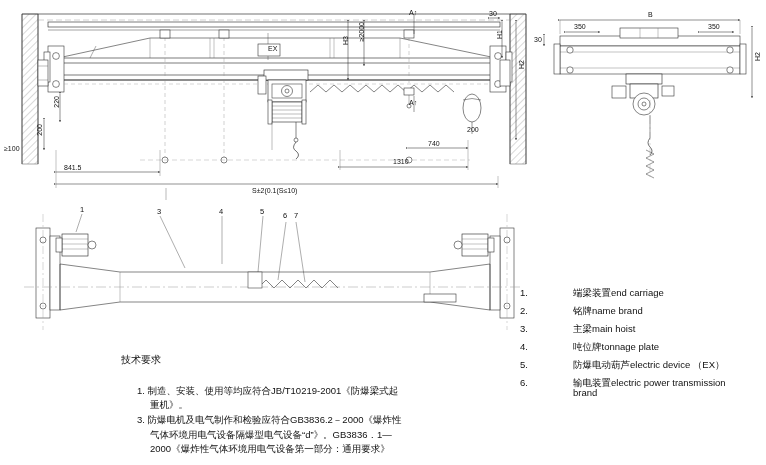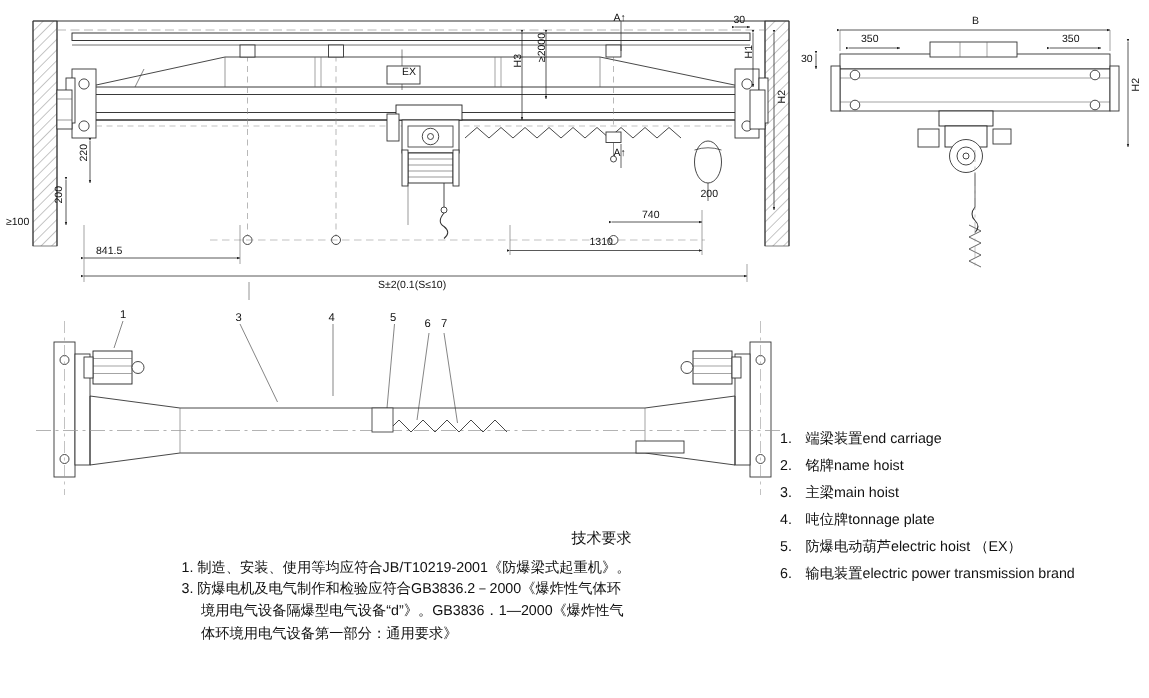--- a/index.html
+++ b/index.html
@@ -38,23 +38,23 @@
   .num-lead { font-size: 7.5px; }
   .notes {
     position: absolute;
     left: 121px;
     top: 352px;
     width: 300px;
     font-size: 9.5px;
     line-height: 1.55;
     color: #111;
   }
-  .notes .title { font-size: 10px; margin-bottom: 4px; text-align: right; }
+  .notes .title { font-size: 10px; margin-bottom: 16px; }
   .notes ol {
-    margin: 0;
+    margin: 16px;
     padding: 0;
     list-style: none;
   }
   .notes li {
     margin: 0;
     padding-left: 13px;
     text-indent: -13px;
   }
   .legend {
     position: absolute;
@@ -68,21 +68,21 @@
   .legend-row {
     display: flex;
     align-items: baseline;
     margin-bottom: 8.5px;
   }
   .legend-num {
     width: 17px;
     text-align: left;
     flex: 0 0 17px;
   }
-  .legend-label { flex: 1 1 auto; }
+  .legend-label { flex: 1 1 auto; margin-left: 36px; }
   .vert {
     writing-mode: vertical-rl;
     text-orientation: mixed;
     transform: rotate(180deg);
   }
 </style>
 </head>
 <body>
 
 <div class="root">
@@ -362,33 +362,33 @@
     </ol>
   </div>
 
   <div class="legend">
     <div class="legend-row">
       <span class="legend-num">1.</span>
       <span class="legend-label">端梁装置end carriage</span>
     </div>
     <div class="legend-row">
       <span class="legend-num">2.</span>
-      <span class="legend-label">铭牌name hoist</span>
+      <span class="legend-label">铭牌name brand</span>
     </div>
     <div class="legend-row">
       <span class="legend-num">3.</span>
       <span class="legend-label">主梁main hoist</span>
     </div>
     <div class="legend-row">
       <span class="legend-num">4.</span>
       <span class="legend-label">吨位牌tonnage plate</span>
     </div>
     <div class="legend-row">
       <span class="legend-num">5.</span>
-      <span class="legend-label">防爆电动葫芦electric hoist （EX）</span>
+      <span class="legend-label">防爆电动葫芦electric device （EX）</span>
     </div>
     <div class="legend-row">
       <span class="legend-num">6.</span>
       <span class="legend-label">输电装置electric power transmission brand</span>
     </div>
   </div>
 
 </div>
 
 </body></html>

